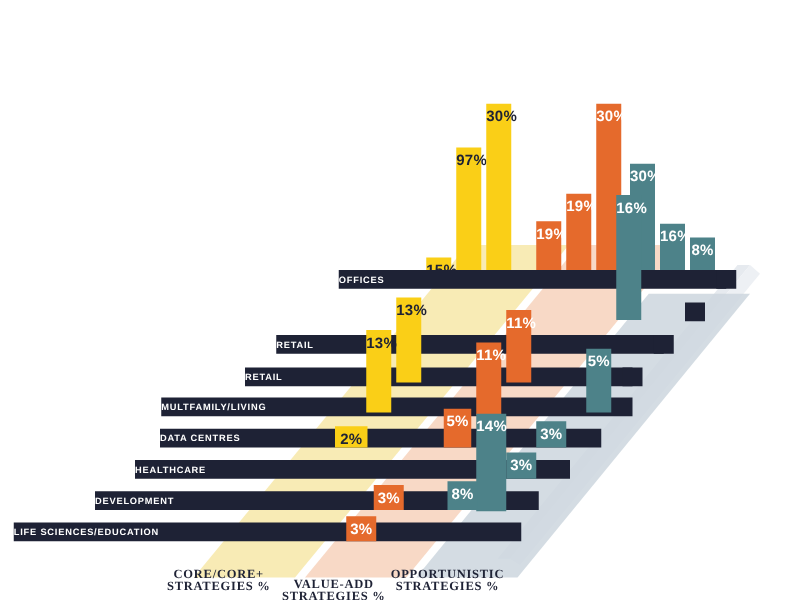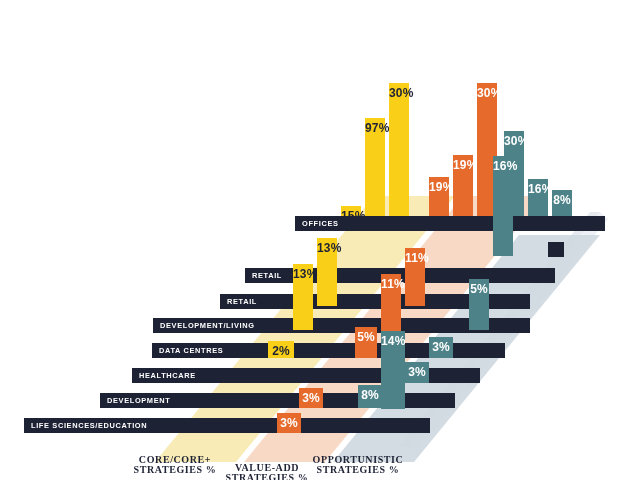--- a/index.html
+++ b/index.html
@@ -30,22 +30,20 @@
 
   
   .cat-plate {
     position: absolute;
     height: 15px;
     background: #1E2235;
     display: flex;
     align-items: center;
     justify-content: flex-start;
     box-sizing: border-box;
-    padding-left: 7px;
-    margin-left: 24px;
   }
   .cat-plate .cat-text {
     color: #ffffff;
     font-size: 7.4px;
     font-weight: bold;
     letter-spacing: 0.65px;
     white-space: nowrap;
     font-family: "Liberation Sans", sans-serif;
   }
 
@@ -152,36 +150,36 @@
 
     <div class="cat-plate" style="left:221px; top:268px; width:310px;">
       <span class="cat-text">RETAIL</span>
     </div>
 
     <div class="cat-plate" style="left:196px; top:294px; width:310px;">
       <span class="cat-text">RETAIL</span>
     </div>
 
     <div class="cat-plate" style="left:129px; top:318px; width:377px;">
-      <span class="cat-text">DEVELOPMENT/LIVING</span>
+      <span class="cat-text">MULTFAMILY/LIVING</span>
     </div>
 
     <div class="cat-plate" style="left:128px; top:343px; width:353px;">
       <span class="cat-text">DATA CENTRES</span>
     </div>
 
     <div class="cat-plate" style="left:76px; top:393px; width:355px;">
       <span class="cat-text">DEVELOPMENT</span>
     </div>
 
     <div class="cat-plate" style="left:108px; top:368px; width:348px;">
       <span class="cat-text">HEALTHCARE</span>
     </div>
 
-    <div class="cat-plate" style="left:0px; top:418px; width:406px;">
+    <div class="cat-plate" style="left:11px; top:418px; width:406px;">
       <span class="cat-text">LIFE SCIENCES/EDUCATION</span>
     </div>
   </div>
 
   <div class="layer">
 
     <div class="bar" style="left:317px; top:238px; width:20px; height:68px; background:#FACF17;">
       <span class="bar-label lbl-dark">13%</span>
     </div>
     <div class="bar" style="left:405px; top:248px; width:20px; height:58px; background:#E56A2C;">

